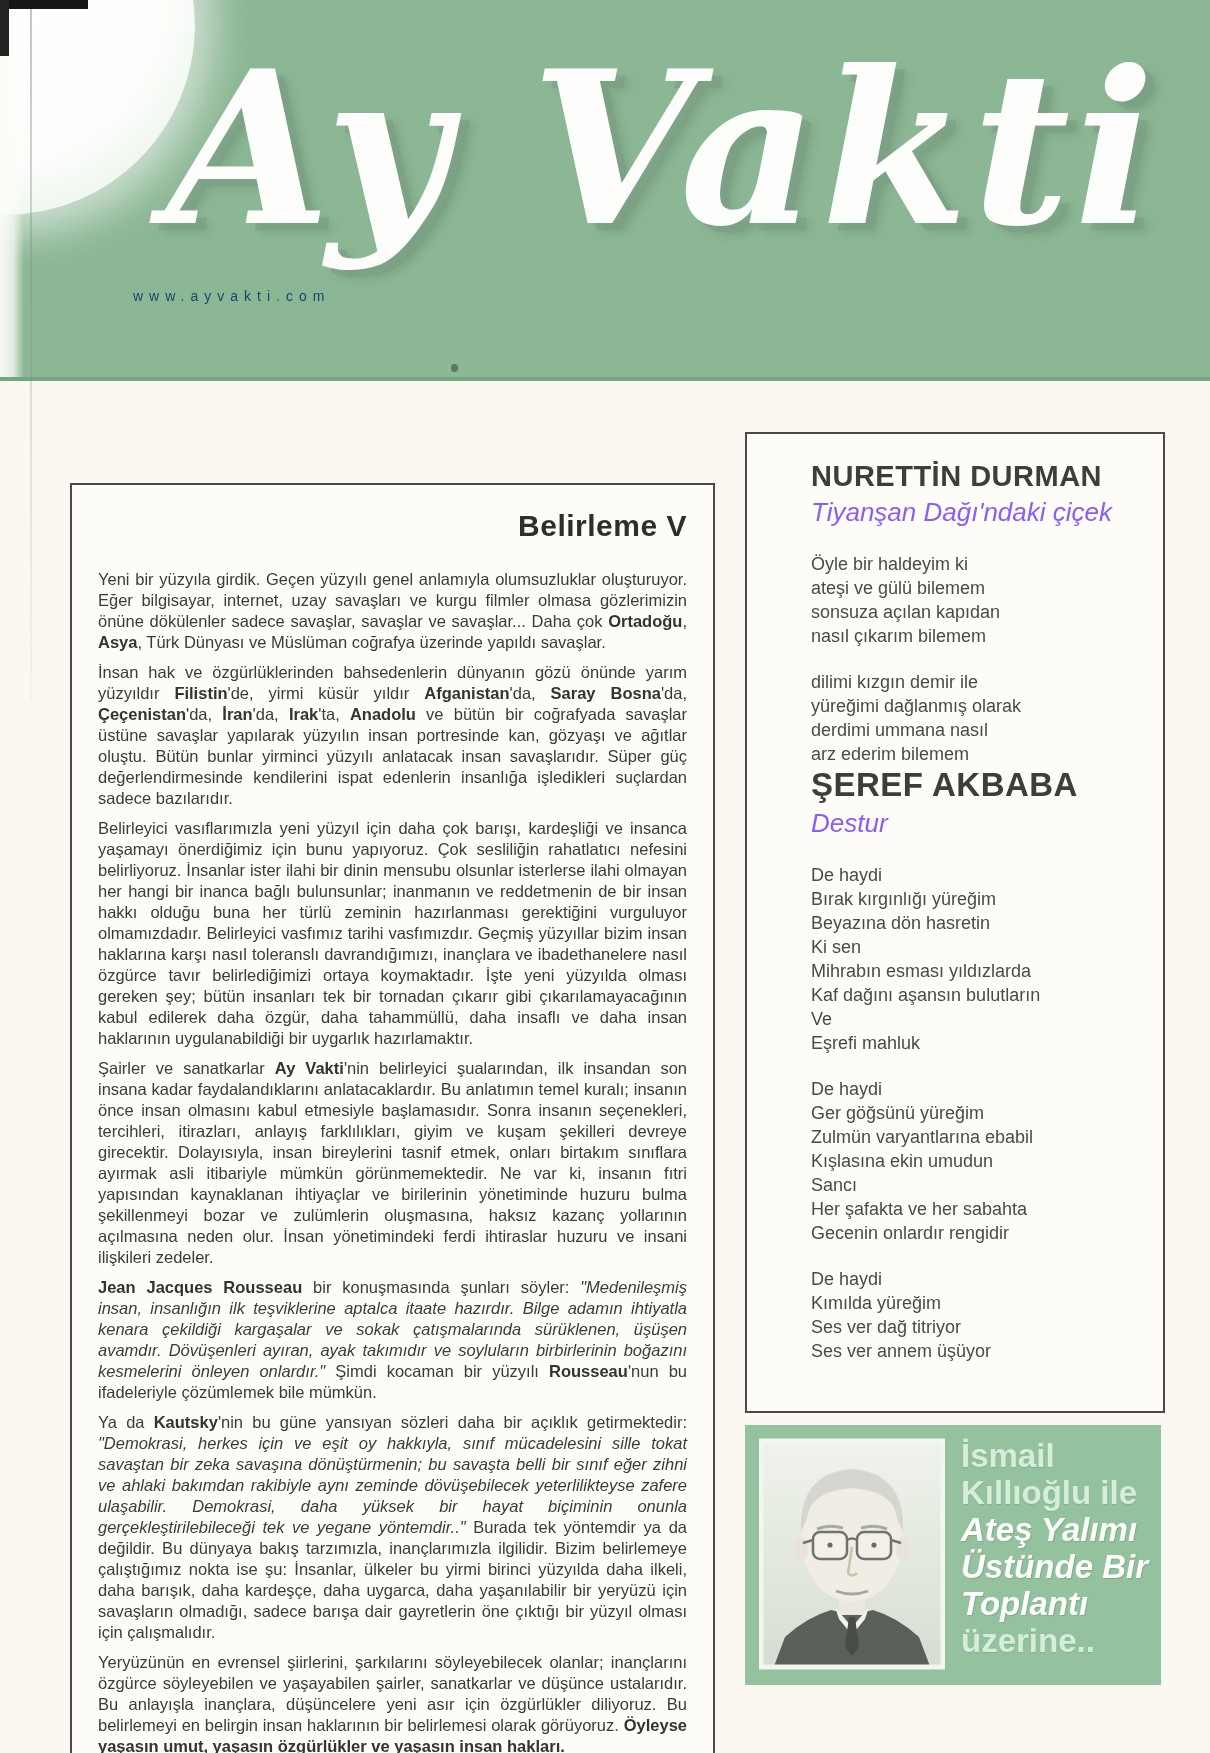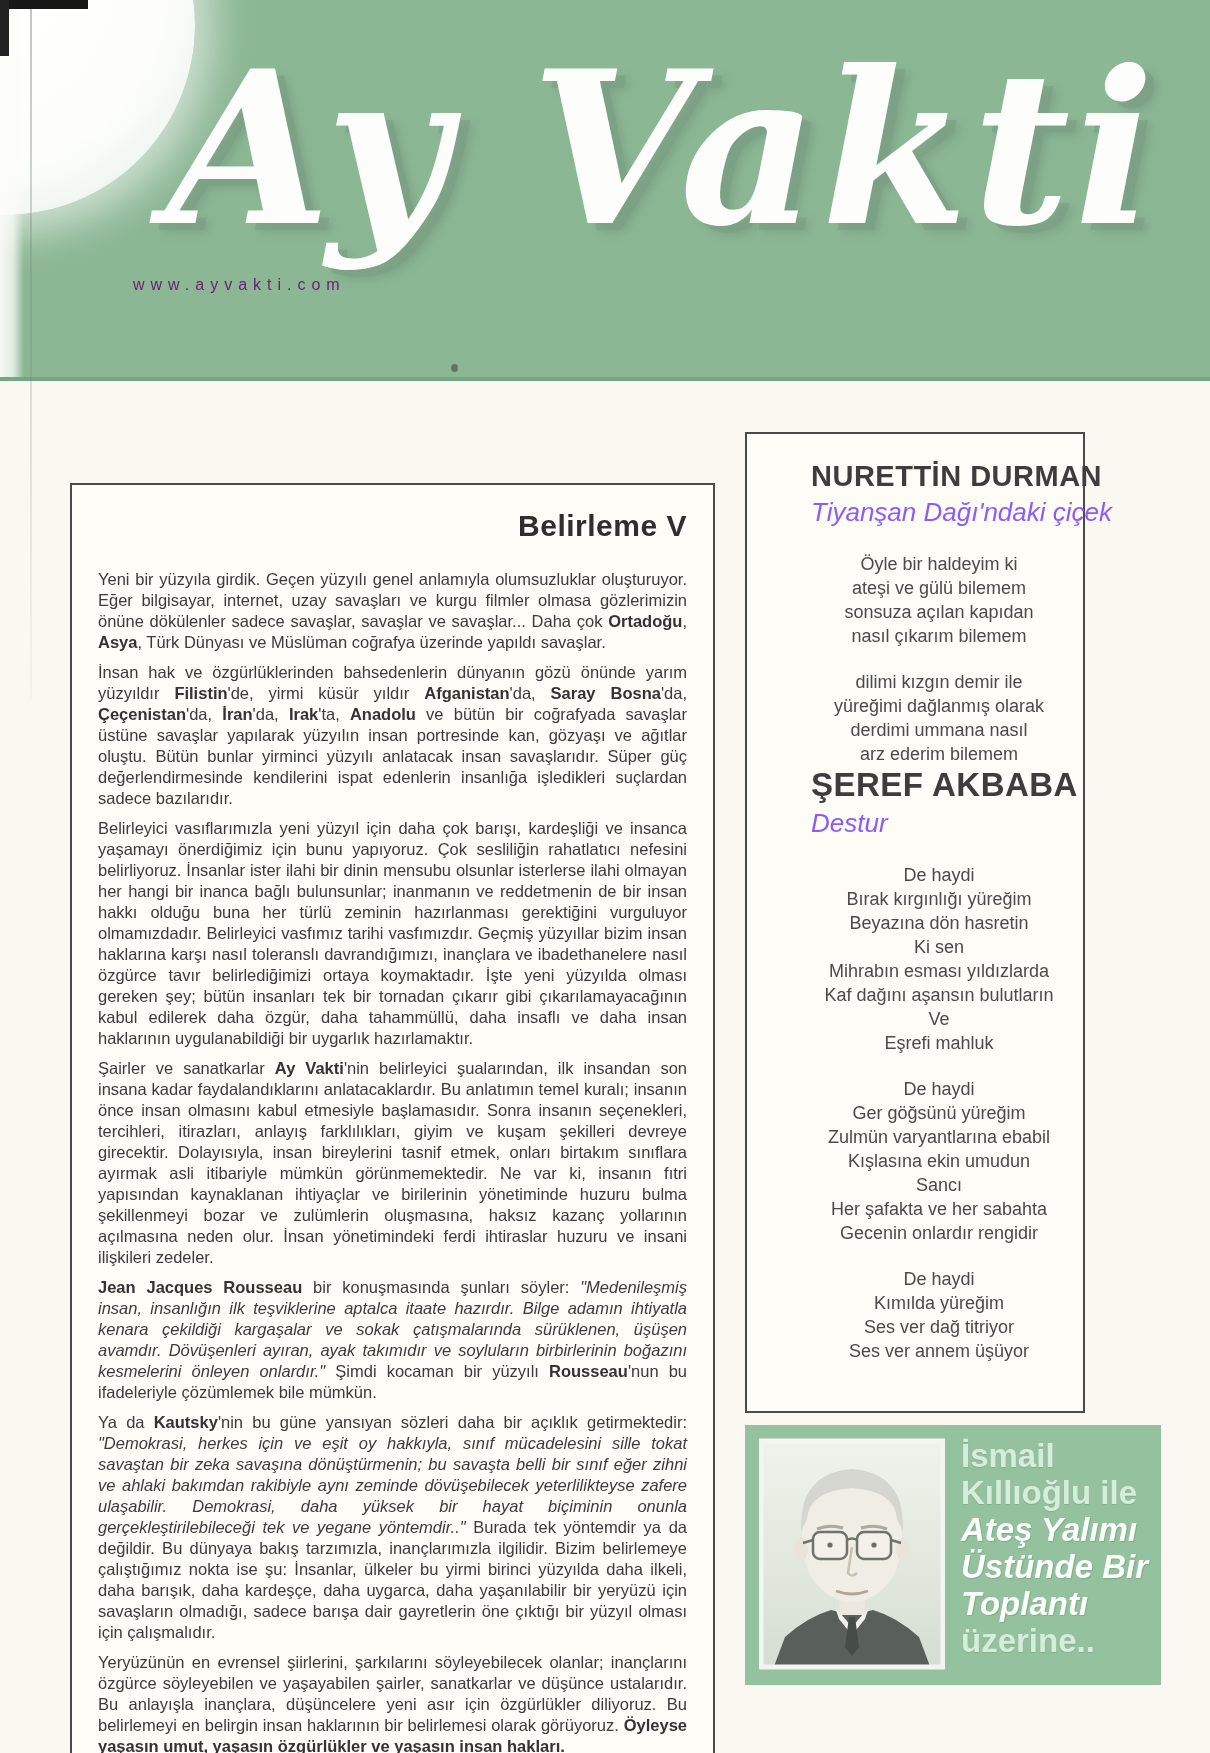--- a/index.html
+++ b/index.html
@@ -28,23 +28,23 @@
     position:absolute;left:166px;top:48px;
     font-family:"DejaVu Serif",serif;
     font-style:italic;font-weight:bold;
     font-size:212px;line-height:0.95;
     letter-spacing:4px;
     color:#fdfefc;
     text-shadow:9px 7px 0 rgba(122,156,131,0.55), 13px 10px 8px rgba(100,135,110,0.35);
     white-space:nowrap;
   }
   .site-url{
-    position:absolute;left:133px;top:276px;
-    font-size:16px;letter-spacing:6px;
-    color:#701a75;white-space:nowrap;
+    position:absolute;left:133px;top:288px;
+    font-size:14px;letter-spacing:6px;
+    color:#0c4a6e;white-space:nowrap;
   }
   .tagline{
     position:absolute;right:46px;top:303px;
     font-family:"DejaVu Serif",serif;
     font-style:italic;font-weight:600;
     font-size:29px;color:#f6fbf6;
     text-shadow:1px 1px 0 rgba(110,145,120,0.45);
     white-space:nowrap;
   }
   .small-dot{
@@ -77,37 +77,37 @@
   }
   .article-body p{
     margin:0 0 9px 0;
     font-size:16.5px;line-height:21px;
     text-align:justify;color:#3b3b3b;
   }
   .article-body span.b{font-weight:bold;color:#333;}
   .article-body span.i{font-style:italic;}
   
   .poetry-box{
-    position:absolute;left:745px;top:432px;width:340px;min-height:981px;
+    position:absolute;left:745px;top:432px;width:420px;min-height:981px;
     box-sizing:border-box;
     border:2px solid #4a4a4a;
     background:#fdfcf7;
     padding:26px 16px 18px 64px;
   }
   .poem + .poem{}
   .poem-author{
     font-size:29px;font-weight:bold;color:#3d3d3d;
     margin:0 0 4px 0;letter-spacing:0.5px;white-space:nowrap;
   }
   .poem.second .poem-author{font-size:33px;}
   .poem-title{
     font-style:italic;font-size:26px;color:#8b5cf6;
     margin:0 0 24px 0;white-space:nowrap;
   }
-  .stanza{margin:0 0 22px 0;text-align:center;}
+  .stanza{margin:0 0 22px 0;}
   .stanza:last-child{margin-bottom:0;}
   .poem-line{
     font-size:18px;line-height:24px;color:#4a4a4a;white-space:nowrap;
   }
   
   .promo-box{
     position:absolute;left:745px;top:1425px;width:416px;height:260px;
     background:#95c29e;display:flex;
   }
   .promo-photo{

